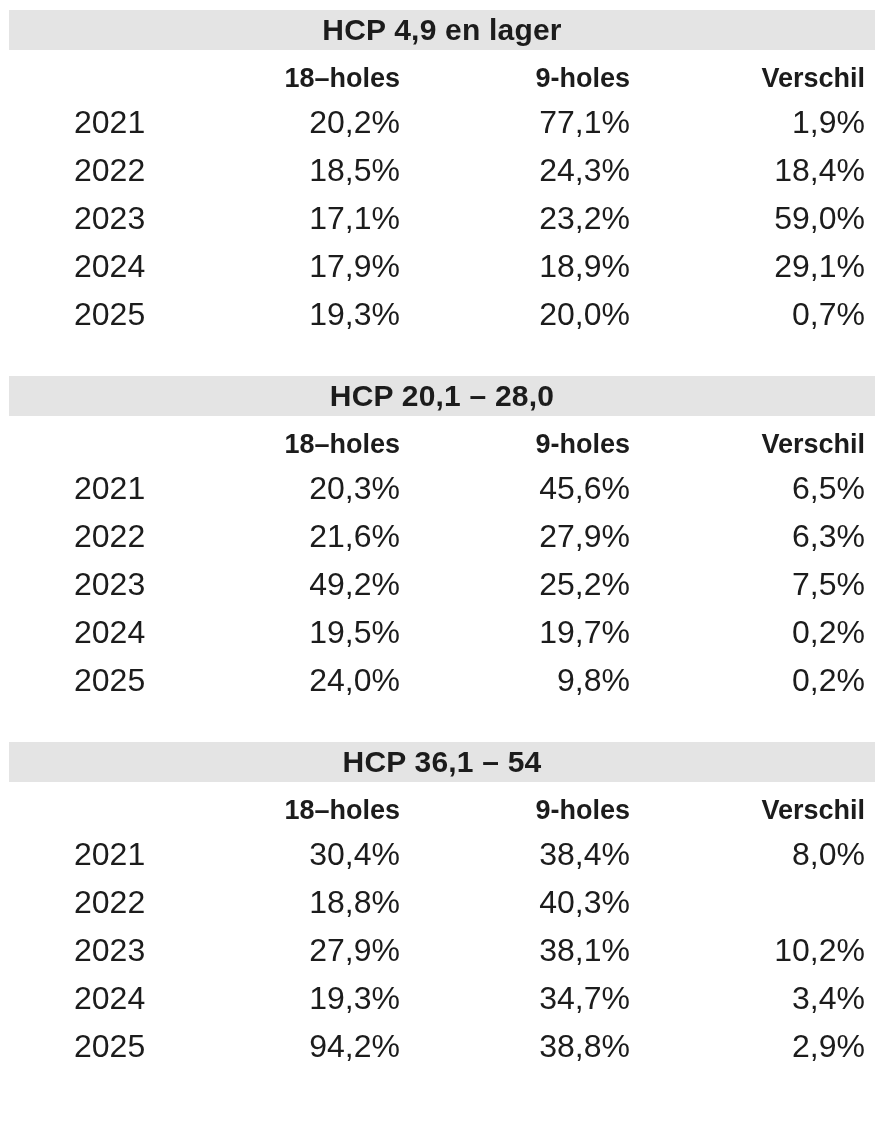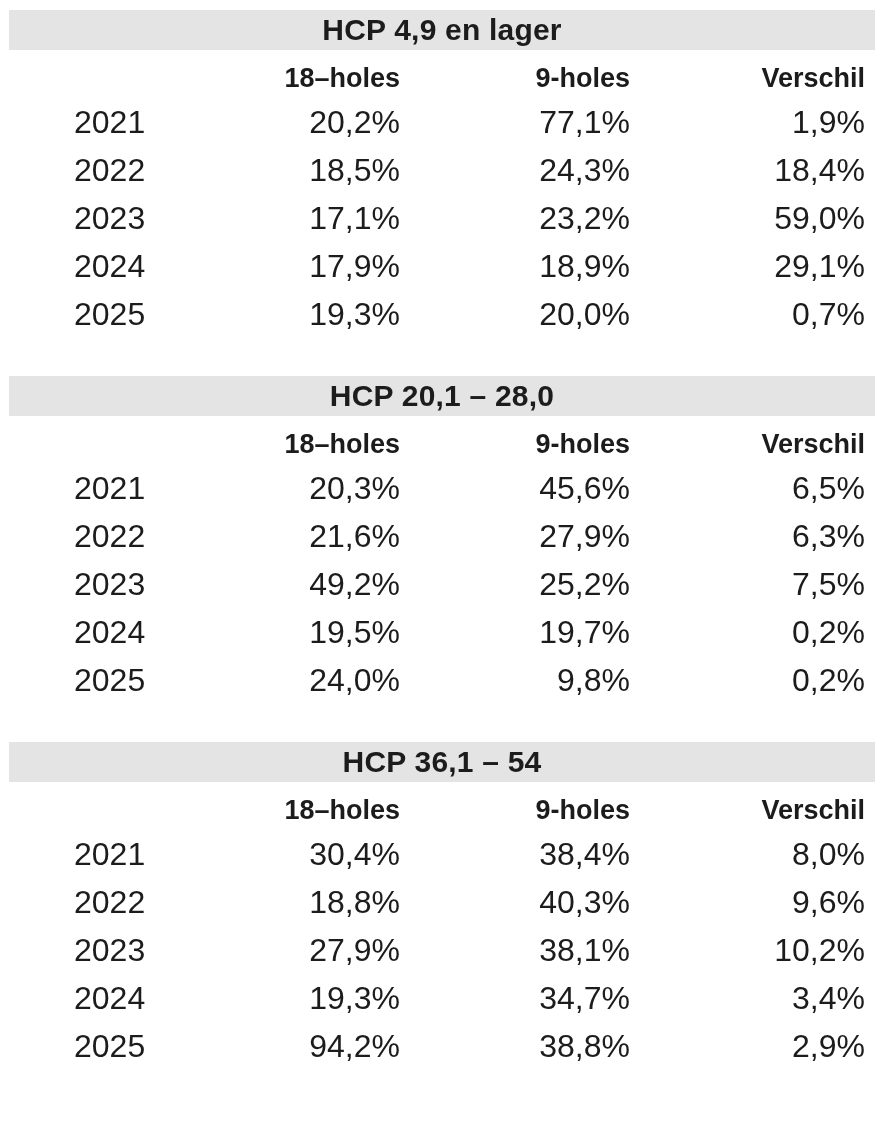--- a/index.html
+++ b/index.html
@@ -160,21 +160,20 @@
     <div class="row">
       <div class="year">2021</div>
       <div class="cell">30,4%</div>
       <div class="cell">38,4%</div>
       <div class="cell">8,0%</div>
     </div>
     <div class="row">
       <div class="year">2022</div>
       <div class="cell">18,8%</div>
       <div class="cell">40,3%</div>
-      <div class="cell">9,6%</div>
     </div>
     <div class="row">
       <div class="year">2023</div>
       <div class="cell">27,9%</div>
       <div class="cell">38,1%</div>
       <div class="cell">10,2%</div>
     </div>
     <div class="row">
       <div class="year">2024</div>
       <div class="cell">19,3%</div>

